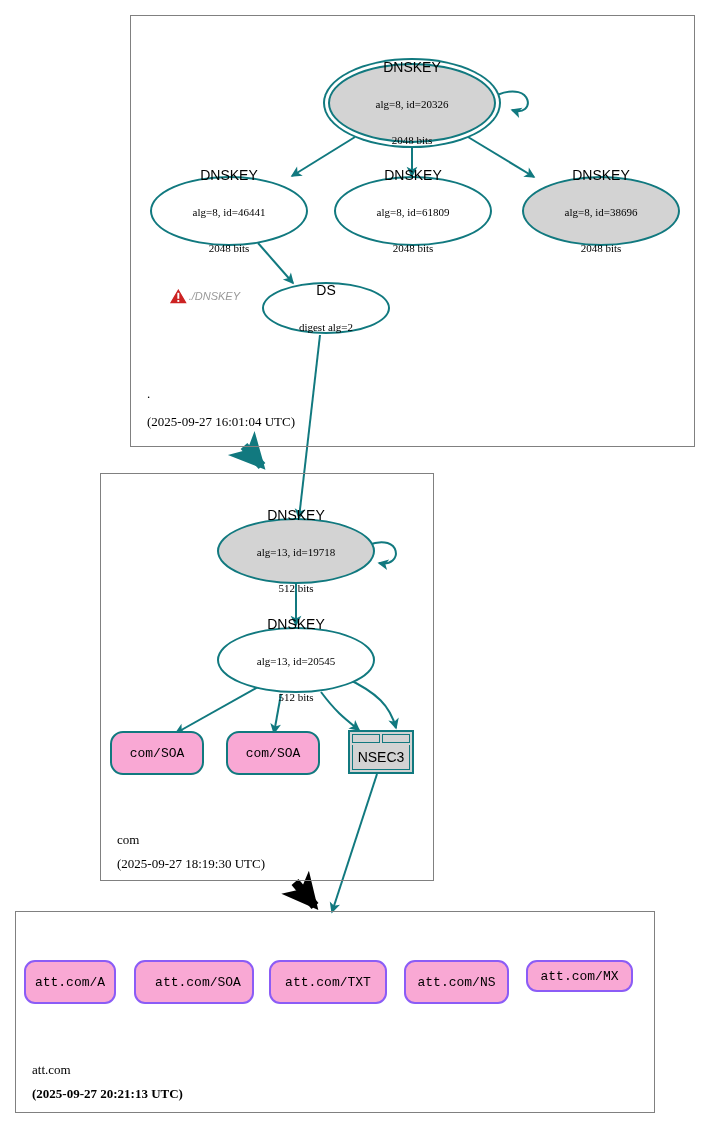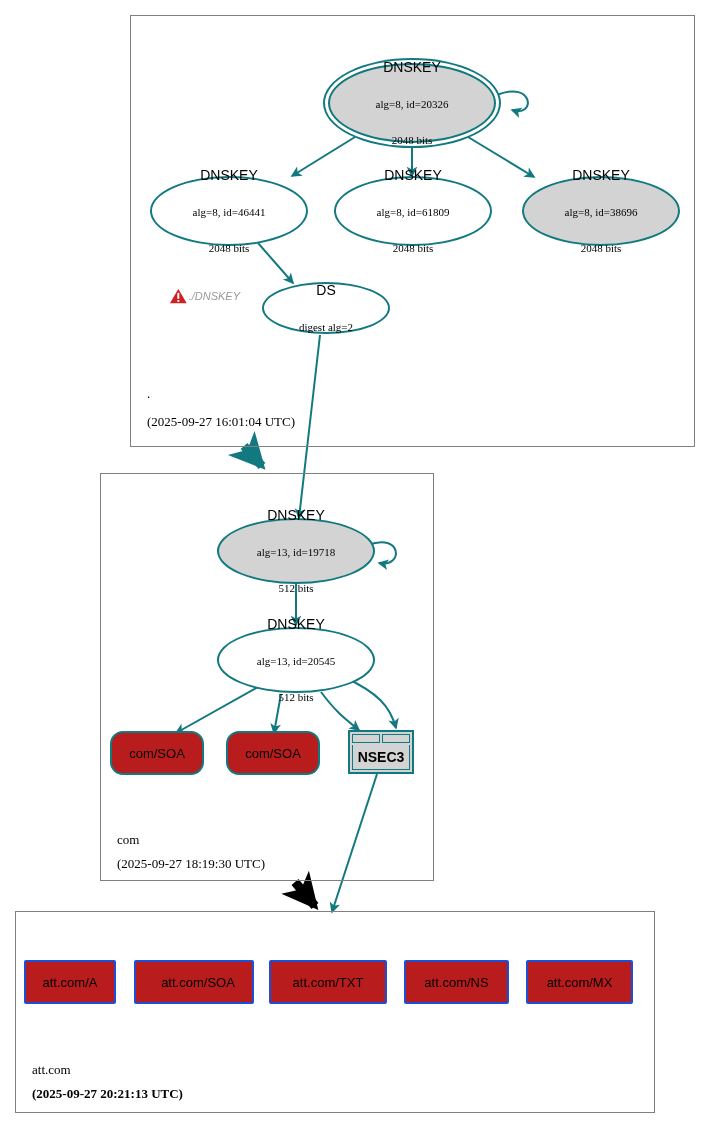--- a/index.html
+++ b/index.html
@@ -13,31 +13,31 @@
   .zone-time{position:absolute;font-family:"Liberation Serif",serif;font-size:13px;color:#000;white-space:nowrap;}
 
   .node{position:absolute;box-sizing:border-box;display:flex;flex-direction:column;
         align-items:center;justify-content:center;text-align:center;}
   .ell{border:2px solid #11797f;border-radius:50%;background:#ffffff;gap:23px;}
   .ell.shaded{background:#d3d3d3;}
   .ell.dbl{box-shadow:0 0 0 3px #ffffff, 0 0 0 5px #11797f;}
   .n-title{font-family:"Liberation Sans",sans-serif;font-size:14px;color:#000;line-height:1.08;}
   .n-sub{font-family:"Liberation Serif",serif;font-size:11px;color:#000;line-height:1.14;}
 
-  .rrset{border:2px solid #11797f;border-radius:13px;background:#b91c1c;
-         font-family:Liberation Sans, sans-serif;font-size:13px;color:#000;}
-  .rrset.black{border:2px solid #1d4ed8;border-radius:2px;}
+  .rrset{border:2px solid #11797f;border-radius:13px;background:#f9a8d4;
+         font-family:Liberation Mono, monospace;font-size:13px;color:#000;}
+  .rrset.black{border:2px solid #8b5cf6;border-radius:11px;}
 
   .nsec3{position:absolute;box-sizing:border-box;border:2px solid #11797f;background:#d3d3d3;
          display:flex;flex-direction:column;padding:2px;}
   .nsec3 .hdr{display:flex;height:9px;gap:2px;}
   .nsec3 .hdr div{flex:1;border:1px solid #11797f;background:#d3d3d3;box-sizing:border-box;}
   .nsec3 .body{flex:1;display:flex;align-items:center;justify-content:center;
                border:1px solid #11797f;border-top:none;margin-top:2px;box-sizing:border-box;
-               font-family:"Liberation Sans",sans-serif;font-size:14px;color:#000;font-weight:bold;}
+               font-family:"Liberation Sans",sans-serif;font-size:14px;color:#000;}
 
   .warn{position:absolute;display:flex;align-items:center;}
   .warn .lbl{font-family:"Liberation Sans",sans-serif;font-size:11px;font-style:italic;
              color:#999999;margin-top:0px;white-space:nowrap;}
 </style>
 </head>
 <body>
 
 <svg id="canvas" viewBox="0 0 705 1128" xmlns="http://www.w3.org/2000/svg">
   <defs>
@@ -173,15 +173,15 @@
 </div>
 <div class="node rrset black" style="left:134px;top:960px;width:120px;height:44px;padding-left:8px;">
   <span>att.com/SOA</span>
 </div>
 <div class="node rrset black" style="left:269px;top:960px;width:118px;height:44px;">
   <span>att.com/TXT</span>
 </div>
 <div class="node rrset black" style="left:404px;top:960px;width:105px;height:44px;">
   <span>att.com/NS</span>
 </div>
-<div class="node rrset black" style="left:526px;top:960px;width:107px;height:44px;">
+<div class="node rrset black" style="left:526px;top:960px;width:107px;height:32px;">
   <span>att.com/MX</span>
 </div>
 
 </body></html>

